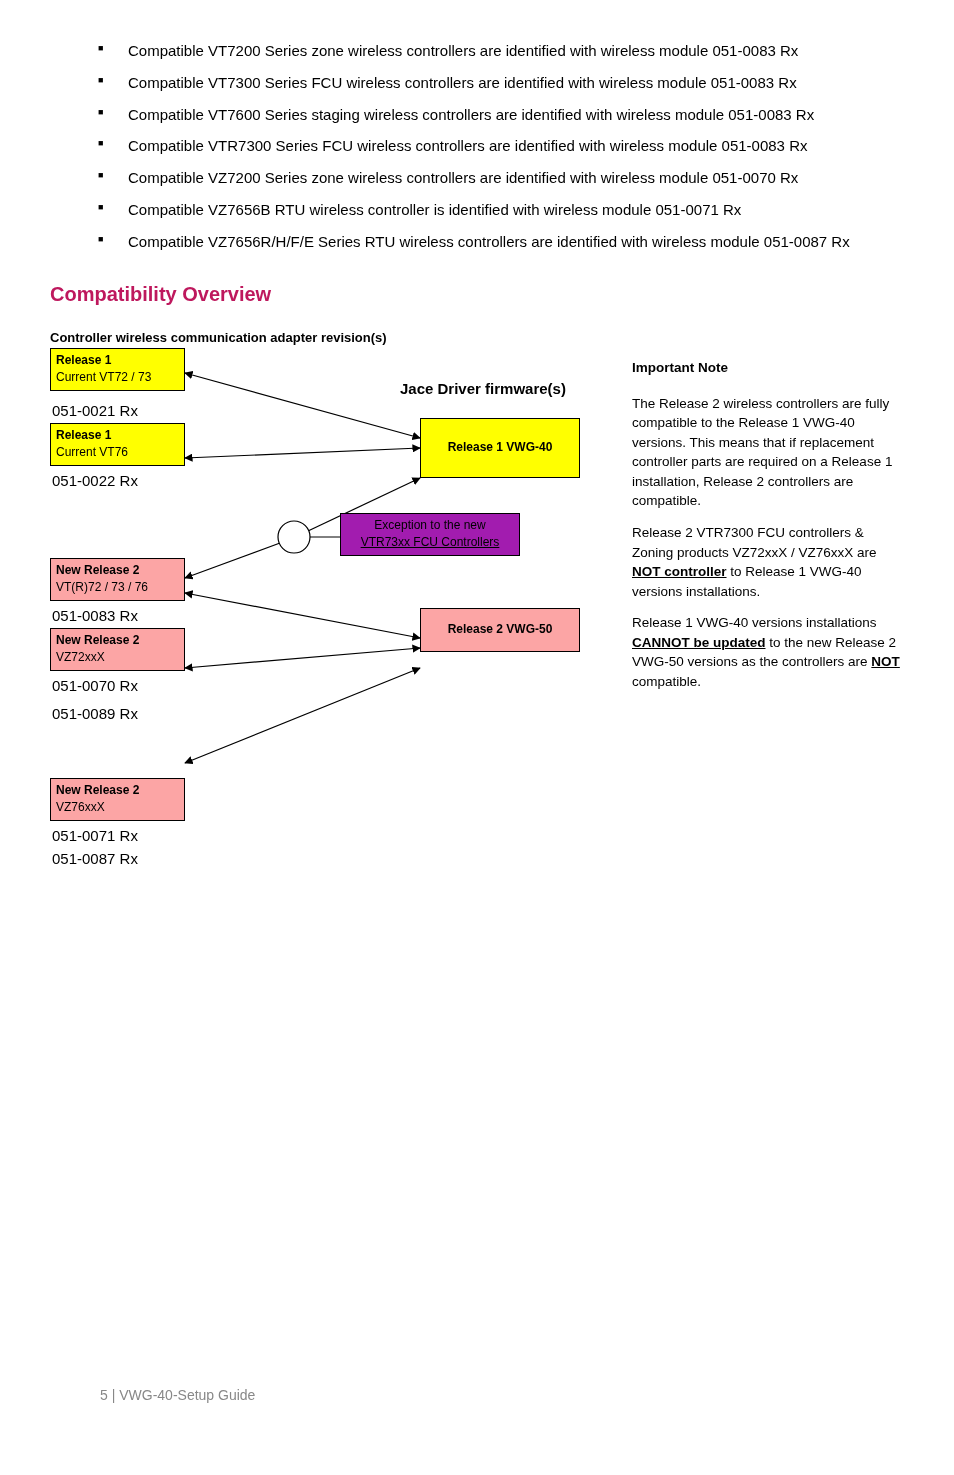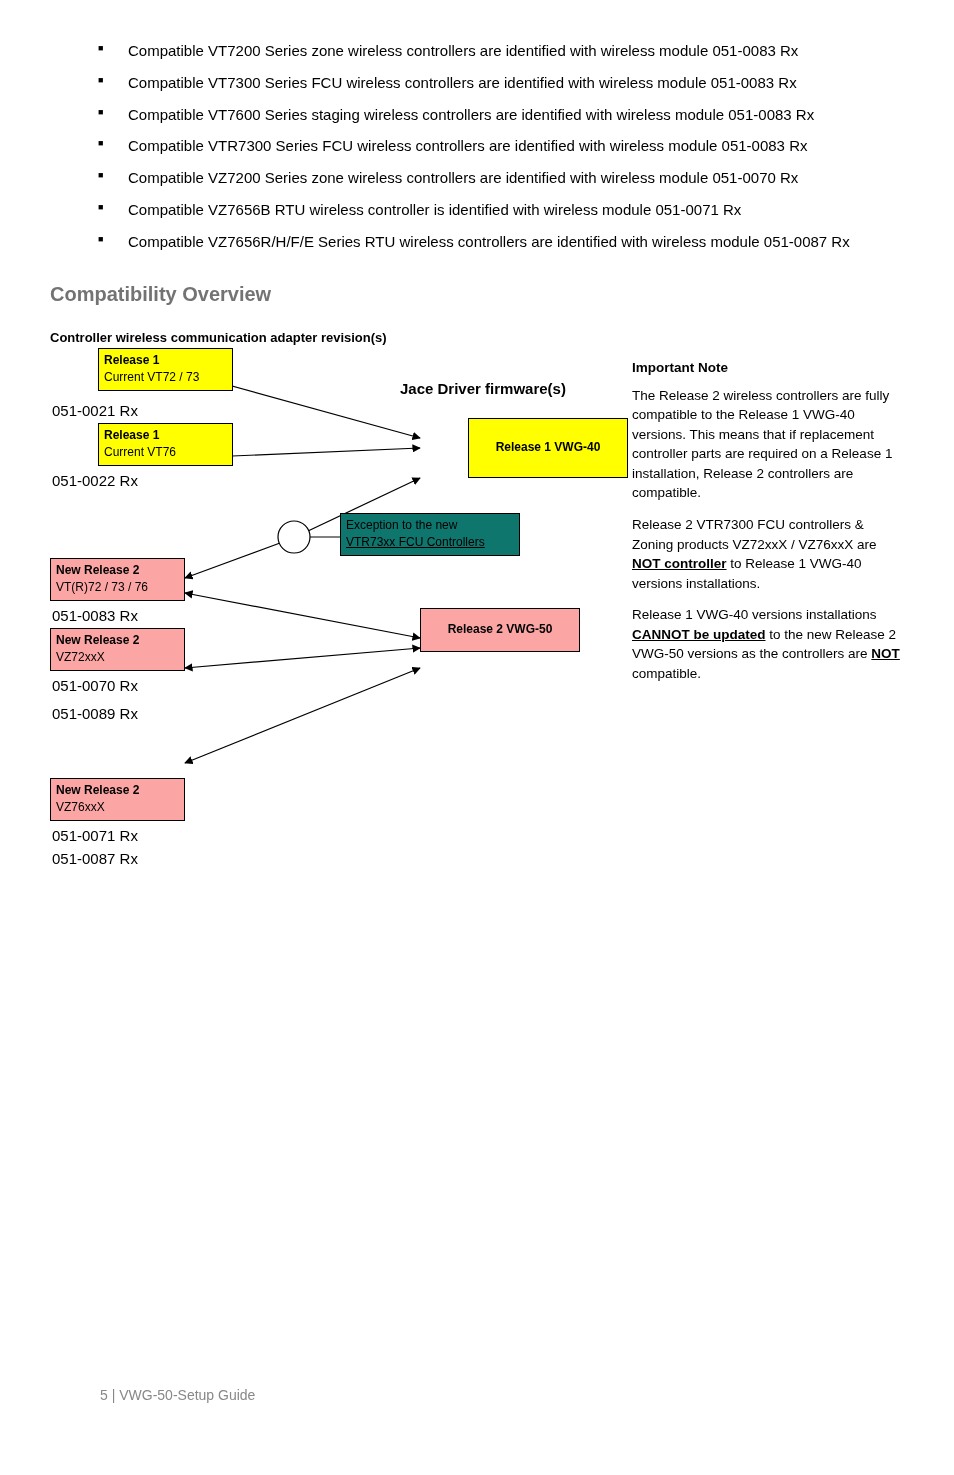--- a/index.html
+++ b/index.html
@@ -25,21 +25,21 @@
   }
   ul.bullets li::before {
     content: "■";
     position: absolute;
     left: 0;
     top: 2px;
     font-size: 9px;
   }
   h2.section {
     font-size: 20px;
-    color: #737373;
+    color: #be185d;
     font-weight: bold;
     margin: 28px 0 20px 0;
   }
   .diagram-title {
     font-weight: bold;
     font-size: 13px;
   }
   .two-col {
     display: flex;
     gap: 22px;
@@ -50,35 +50,35 @@
     width: 560px;
     height: 660px;
     flex: 0 0 auto;
   }
   .notes {
     flex: 1;
     font-size: 13.5px;
   }
   .notes .note-title {
     font-weight: bold;
-    margin-bottom: 8px;
+    margin-bottom: 16px;
     margin-top: 10px;
   }
   .notes p { margin: 0 0 12px 0; }
   .em-u { font-weight: bold; text-decoration: underline; }
   .box {
     position: absolute;
     border: 1px solid #000;
     box-sizing: border-box;
     font-size: 12px;
     padding: 3px 5px;
   }
-  .bg-yellow { background: #ffff00; margin-left: 48px; }
+  .bg-yellow { background: #ffff00; }
   .bg-green  { background: #fca5a5; }
-  .bg-white  { background: #0f766e; }
+  .bg-white  { background: #a21caf; text-align: center; }
   .box .hdr { font-weight: bold; }
   .label { position: absolute; font-size: 15px; }
   .fw-label { font-weight: bold; }
   svg.lines { position: absolute; left:0; top:0; width:560px; height:660px; pointer-events:none; }
   .footer { position: absolute; left: 50px; bottom: 30px; color: #888; font-size: 14px; }
   .page-wrap { position: relative; min-height: 1395px; }
 </style>
 </head>
 <body>
 <div class="page-wrap">
@@ -178,14 +178,14 @@
     <p>The Release 2 wireless controllers are fully compatible to the Release 1 VWG-40 versions. This means that if replacement controller parts are required on a Release 1 installation, Release 2 controllers are compatible.</p>
     <p>
       <span>Release 2 VTR7300 FCU controllers &amp; Zoning products VZ72xxX / VZ76xxX are </span><span class="em-u">NOT controller</span><span> to Release 1 VWG-40 versions installations.</span>
     </p>
     <p>
       <span>Release 1 VWG-40 versions installations </span><span class="em-u">CANNOT be updated</span><span> to the new Release 2 VWG-50 versions as the controllers are </span><span class="em-u">NOT</span><span> compatible.</span>
     </p>
   </div>
 </div>
 
-<div class="footer">5 | VWG-50-Setup Guide</div>
+<div class="footer">5 | VWG-40-Setup Guide</div>
 </div>
 
 </body></html>

